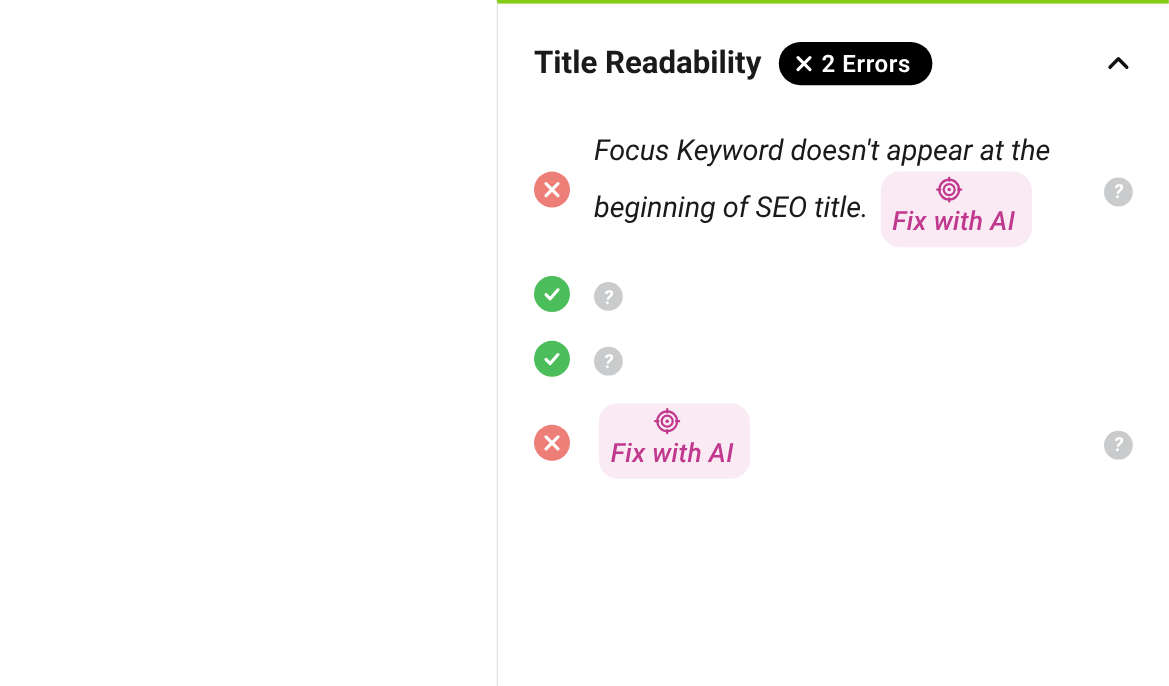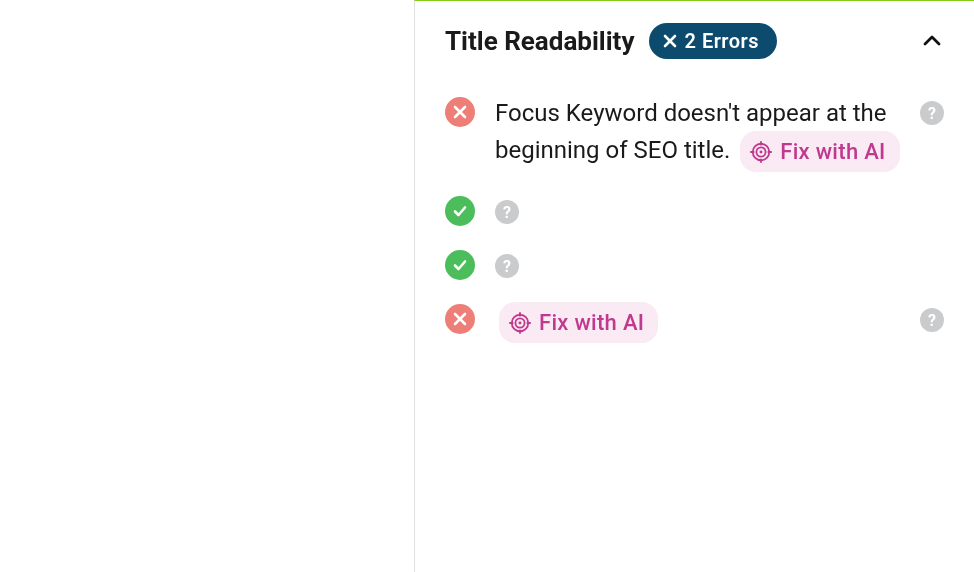--- a/index.html
+++ b/index.html
@@ -10,39 +10,39 @@
       height: 572px;
       position: relative;
     }
     .panel {
       position: absolute;
       left: 414px;
       top: 0;
       right: 0;
       bottom: 0;
       border-left: 1px solid #e0e0e0;
-      border-top: 1px solid #84cc16;
-      padding-top: 0;
+      border-top: 3px solid #84cc16;
+      padding-top: 10px;
     }
     .section-header {
       display: flex;
       align-items: center;
       padding: 22px 30px 18px 30px;
       cursor: pointer;
     }
     .section-title {
       font-size: 26px;
       font-weight: 700;
       color: #1a1a1a;
       margin-right: 14px;
     }
     .error-badge {
       display: inline-flex;
       align-items: center;
-      background: #0c4a6e;
+      background: #000000;
       color: #ffffff;
       border-radius: 999px;
       padding: 6px 18px 6px 14px;
       font-size: 20px;
       font-weight: 600;
       letter-spacing: 0.5px;
     }
     .error-badge .x-mark {
       display: inline-flex;
       align-items: center;
@@ -51,22 +51,23 @@
     }
     .chevron {
       margin-left: auto;
       display: inline-flex;
     }
     .items {
       padding: 18px 30px 20px 30px;
     }
     .item {
       display: flex;
-      align-items: flex-start;
+      align-items: center;
       margin-bottom: 22px;
+      font-style: italic;
     }
     .status-icon {
       flex: 0 0 auto;
       width: 30px;
       height: 30px;
       border-radius: 50%;
       display: inline-flex;
       align-items: center;
       justify-content: center;
       margin-top: 2px;
@@ -102,20 +103,21 @@
       background: #f9eaf3;
       color: #c1398e;
       border-radius: 16px;
       padding: 4px 14px 4px 10px;
       font-size: 22px;
       font-weight: 500;
       letter-spacing: 0.3px;
       cursor: pointer;
       vertical-align: middle;
       margin-left: 4px;
+      flex-direction: column;
     }
     .fix-btn .ai-icon {
       margin-right: 8px;
       display: inline-flex;
     }
   </style>
 </head>
 <body>
 
 <div class="panel">

